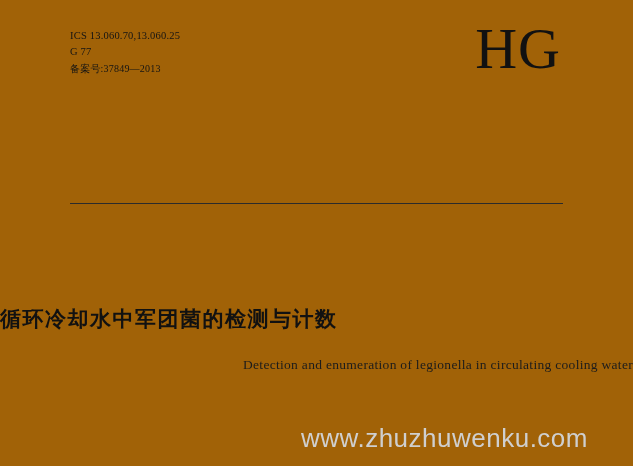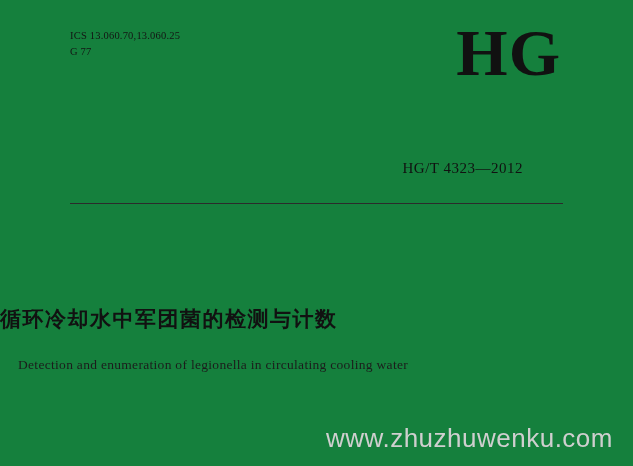--- a/index.html
+++ b/index.html
@@ -12,21 +12,21 @@
     height: 466px;
     position: relative;
     overflow: hidden;
     font-family: "Liberation Serif", serif;
     color: #1a1a1a;
   }
 
   .page {
     position: absolute;
     inset: 0;
-    background: #15803d;
+    background: #a16207;
   }
 
   
   .meta {
     position: absolute;
     left: 70px;
     top: 28px;
     font-family: "Liberation Serif", serif;
     font-size: 10.5px;
     line-height: 1.55;
@@ -45,22 +45,22 @@
   .meta .line-record {
     font-size: 10px;
   }
 
   
   .logo {
     position: absolute;
     right: 72px;
     top: 20px;
     font-family: "Liberation Serif", serif;
-    font-weight: bold;
-    font-size: 66px;
+    font-weight: normal;
+    font-size: 58px;
     letter-spacing: 1px;
     color: #111;
     line-height: 1;
   }
 
   
   .std-title {
     position: absolute;
     left: 0;
     right: 0;
@@ -108,53 +108,53 @@
     letter-spacing: 1.5px;
     color: #111;
   }
 
   
   .doc-title-en {
     position: absolute;
     left: 18px;
     right: 0;
     top: 357px;
-    text-align: left;
+    text-align: right;
     font-family: "Liberation Serif", serif;
     font-size: 13.5px;
     letter-spacing: 0.3px;
     color: #1c1c1c;
   }
 
   
   .watermark {
     position: absolute;
-    right: 20px;
+    right: 45px;
     bottom: 12px;
     font-family: "Liberation Sans", sans-serif;
     font-size: 26px;
     color: #cfcfcf;
     letter-spacing: 0.5px;
     user-select: none;
   }
 </style>
 </head>
 <body>
 
 <div class="page">
 
   <div class="meta">
     <div class="line line-ics">ICS 13.060.70,13.060.25</div>
     <div class="line line-g">G 77</div>
+    <div class="line line-record">备案号:37849—2013</div>
   </div>
 
   <div class="logo">HG</div>
 
 
-  <div class="std-number">HG/T 4323—2012</div>
 
   <div class="rule"></div>
 
   <div class="doc-title">循环冷却水中军团菌的检测与计数</div>
 
   <div class="doc-title-en">Detection and enumeration of legionella in circulating cooling water</div>
 
   <div class="watermark">www.zhuzhuwenku.com</div>
 
 </div>

